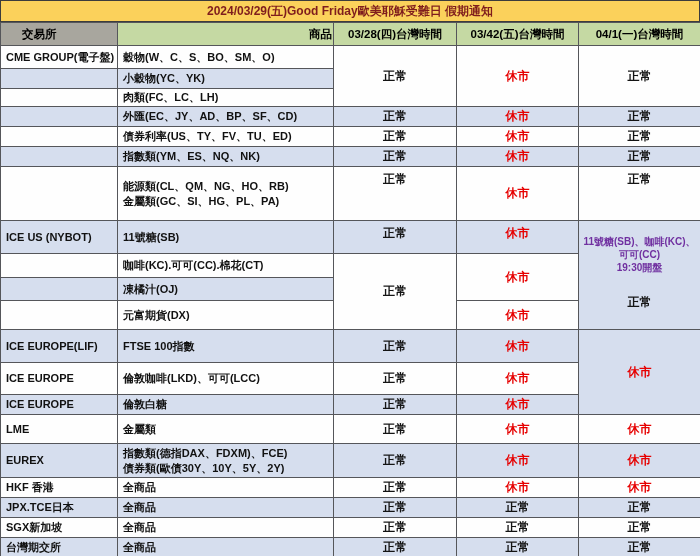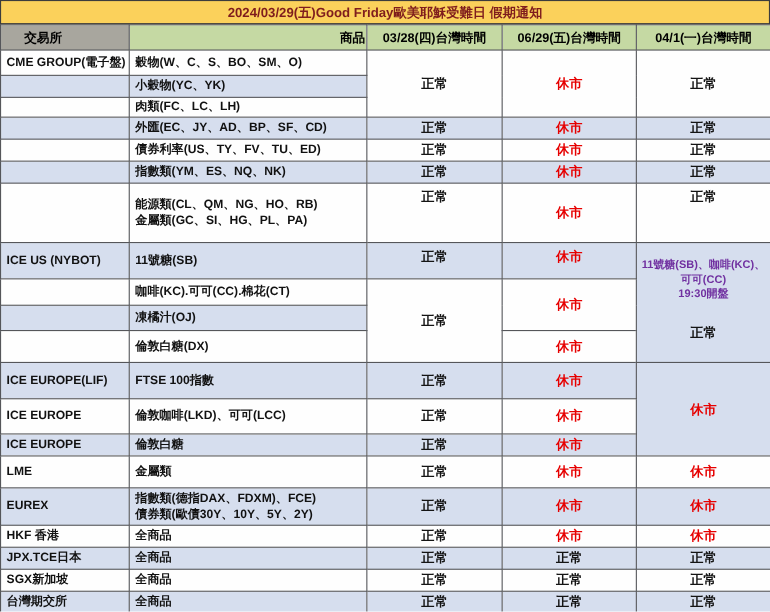--- a/index.html
+++ b/index.html
@@ -86,21 +86,21 @@
       <col style="width:216px">
       <col style="width:123px">
       <col style="width:122px">
       <col style="width:122px">
     </colgroup>
     <thead>
       <tr>
         <th class="th-exchange">交易所</th>
         <th class="th-product">商品</th>
         <th>03/28(四)台灣時間</th>
-        <th>06/29(五)台灣時間</th>
+        <th>03/42(五)台灣時間</th>
         <th>04/1(一)台灣時間</th>
       </tr>
     </thead>
     <tbody>
         <tr class="bg-white" style="height: 23px;">
           <td class="cell-exchange">CME GROUP(電子盤)</td>
           <td class="cell-product">穀物(W、C、S、BO、SM、O)</td>
           <td rowspan="3" class="cell-status status-open bg-white-fixed">正常</td>
           <td rowspan="3" class="cell-status status-closed bg-white-fixed">休市</td>
           <td rowspan="3" class="cell-status status-open bg-white-fixed">正常</td>
@@ -161,21 +161,21 @@
           <td class="cell-product">咖啡(KC).可可(CC).棉花(CT)</td>
           <td rowspan="3" class="cell-status status-open bg-white-fixed">正常</td>
           <td rowspan="2" class="cell-status status-closed bg-white-fixed">休市</td>
         </tr>
         <tr class="bg-blue" style="height: 23px;">
           <td class="cell-exchange"></td>
           <td class="cell-product">凍橘汁(OJ)</td>
         </tr>
         <tr class="bg-white" style="height: 29px;">
           <td class="cell-exchange"></td>
-          <td class="cell-product">倫敦白糖(DX)</td>
+          <td class="cell-product">元富期貨(DX)</td>
           <td class="cell-status status-closed">休市</td>
         </tr>
         <tr class="bg-blue" style="height: 33px;">
           <td class="cell-exchange">ICE EUROPE(LIF)</td>
           <td class="cell-product">FTSE 100指數</td>
           <td class="cell-status status-open">正常</td>
           <td class="cell-status status-closed">休市</td>
           <td rowspan="3" class="cell-status status-closed bg-blue-fixed">休市</td>
         </tr>
         <tr class="bg-white" style="height: 32px;">

